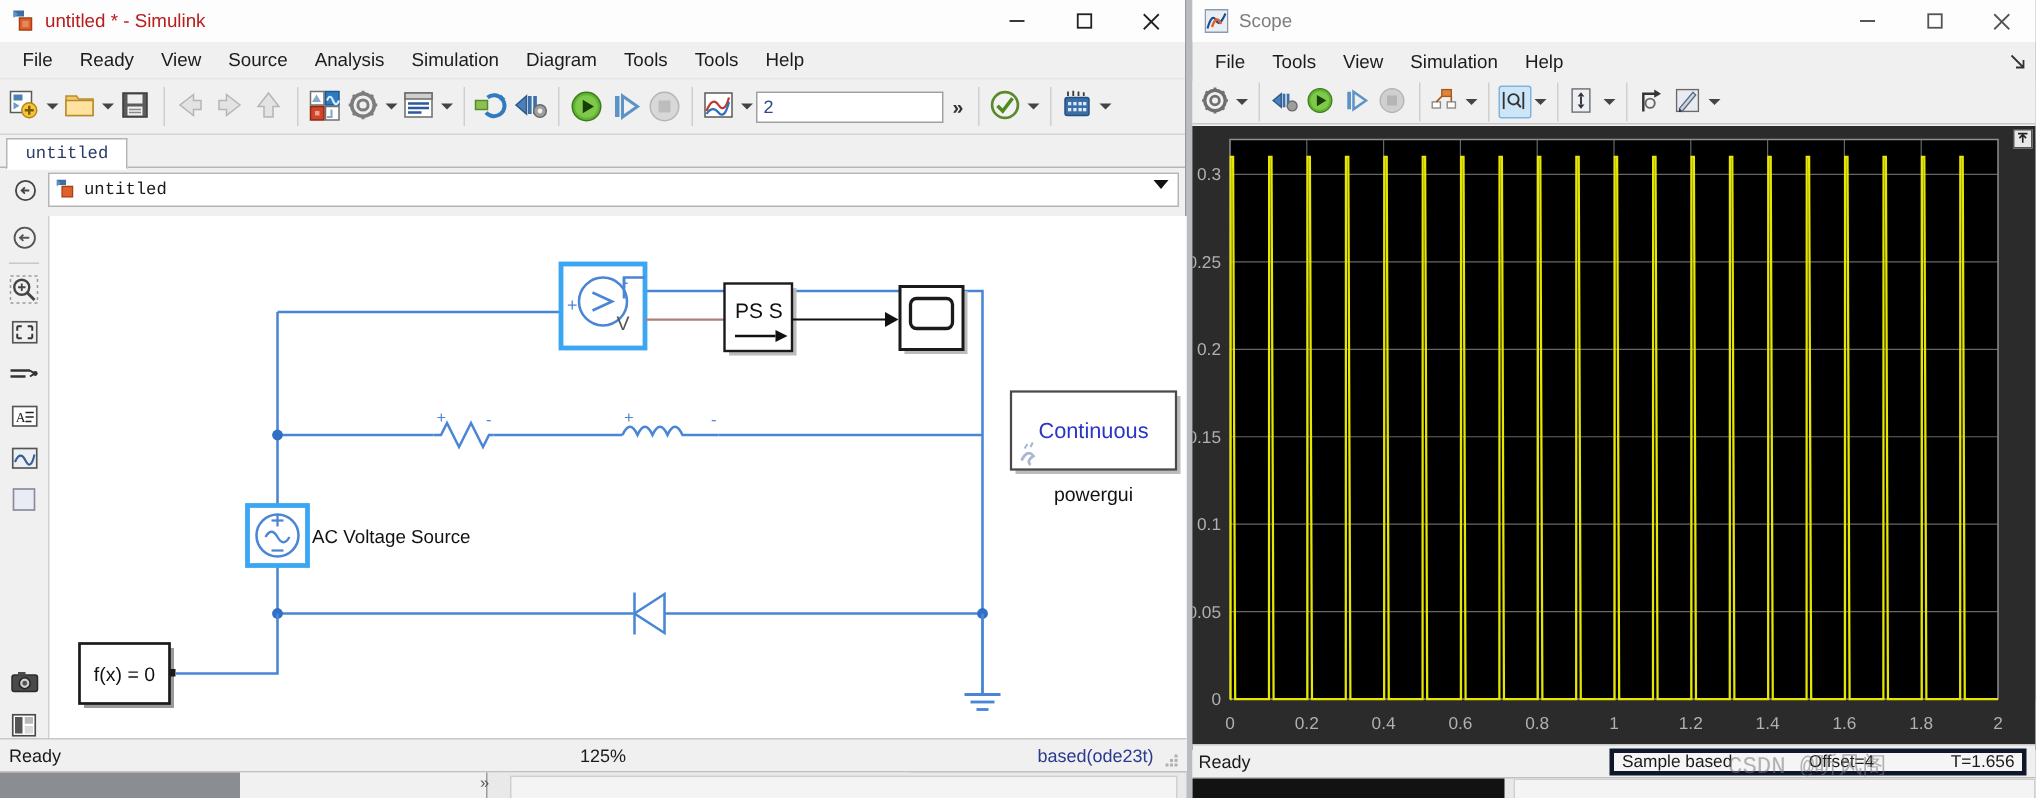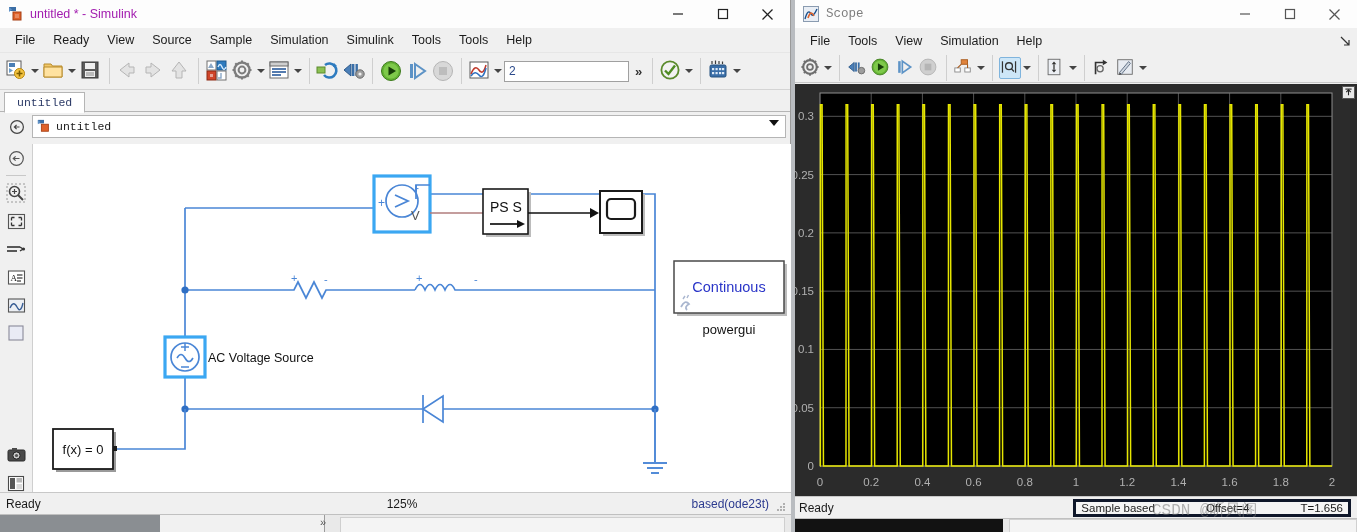--- a/index.html
+++ b/index.html
@@ -21,21 +21,21 @@
   .sl-titlebar {
     height: 28px; background: #fdfdfd;
     display: flex; align-items: center;
     padding-left: 8px;
     position: relative;
   }
   .sl-title-icon {
     width: 16px; height: 16px; position: relative; margin-right: 6px; flex: 0 0 auto;
   }
   .sl-title-text {
-    font-size: 12.5px; color: #a21caf; font-family: "Liberation Sans", sans-serif;
+    font-size: 12.5px; color: #b91c1c; font-family: "Liberation Sans", sans-serif;
   }
   .winbtns { position: absolute; right: 0; top: 0; height: 28px; display: flex; }
   .winbtn {
     width: 45px; height: 28px; display: flex; align-items: center; justify-content: center;
     font-size: 13px; color: #333; background: transparent;
   }
   .winbtn svg { display: block; }
 
   .sl-menubar {
     height: 24px; display: flex; align-items: center; padding-left: 6px;
@@ -132,21 +132,21 @@
   .bs-chev { position:absolute; left: 320px; top: 1px; font-size: 11px; color:#555; }
   .bs-box3 { position: absolute; left: 340px; top: 2px; width: 445px; height: 16px; background: #f4f4f4; border:1px solid #cfcfcf; }
 
   
   .sc-window {
     position: absolute; left: 795px; top: 0; width: 562px; height: 532px;
     background: #f0f0f0;
   }
   .sc-titlebar { height: 28px; background: #fdfdfd; display:flex; align-items:center; padding-left: 8px; position: relative; }
   .sc-title-icon { width: 16px; height: 16px; margin-right: 7px; position: relative; flex:0 0 auto;}
-  .sc-title-text { font-size: 12.5px; color: #7d7d7d; font-family: Liberation Mono, monospace; }
+  .sc-title-text { font-size: 12.5px; color: #7d7d7d; }
   .sc-menubar {
     height: 26px; display: flex; align-items: center; padding-left: 6px;
     font-size: 12.5px; color: #1c1c1c; position: relative;
   }
   .sc-menubar .mi { padding: 2px 9px; }
   .sc-menu-corner { position: absolute; right: 6px; top: 7px; }
   .sc-toolbar {
     height: 29px; background: #f0f0f0; display: flex; align-items: center;
     padding: 0 4px; border-bottom: 1px solid #c8c8c8;
   }
@@ -222,23 +222,23 @@
             </svg>
         </div>
       </div>
     </div>
 
     <div class="sl-menubar">
       <span class="mi">File</span>
       <span class="mi">Ready</span>
       <span class="mi">View</span>
       <span class="mi">Source</span>
-      <span class="mi">Sample</span>
+      <span class="mi">Analysis</span>
       <span class="mi">Simulation</span>
-      <span class="mi">Simulink</span>
+      <span class="mi">Diagram</span>
       <span class="mi">Tools</span>
       <span class="mi">Tools</span>
       <span class="mi">Help</span>
     </div>
 
     <div class="sl-toolbar">
 
       <div class="tb-item">
         <span class="tb-ico">
           <svg width="22" height="22" viewBox="0 0 22 22">

